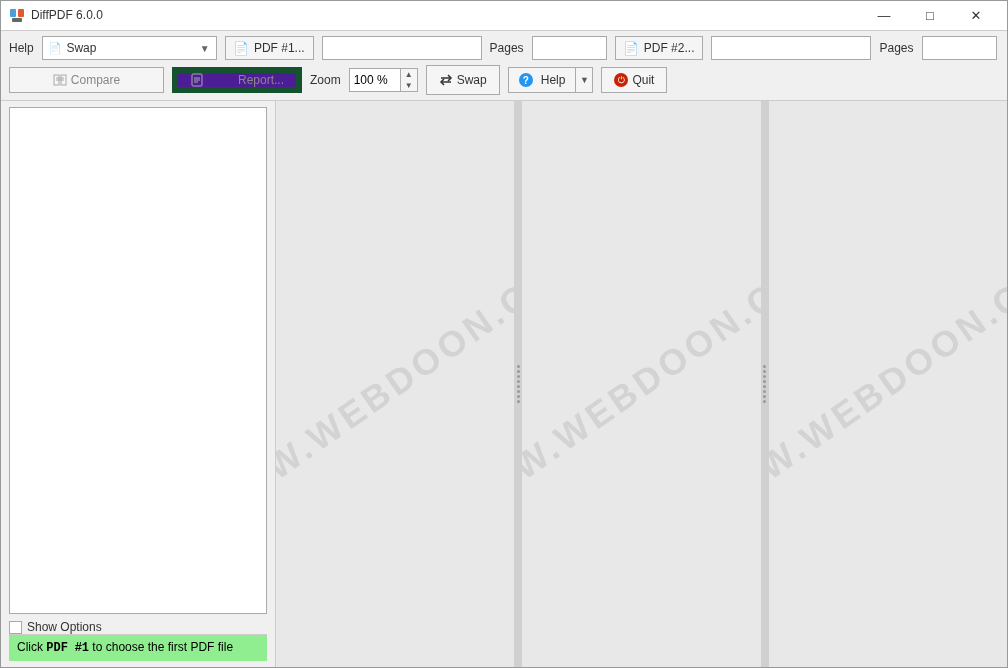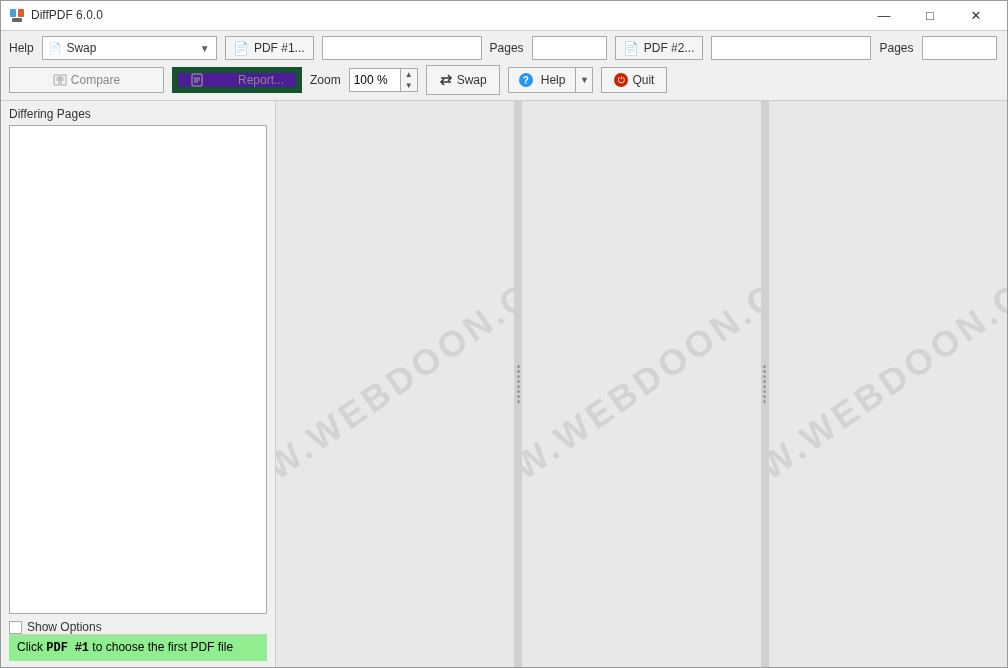--- a/index.html
+++ b/index.html
@@ -486,21 +486,20 @@
       <button class="quit-btn">
         <span class="quit-icon">⏻</span>
         <span>Quit</span>
       </button>
     </div>
   </div>
 
   <div class="main-area">
 
     <div class="left-panel">
-      <span class="differing-pages-label">Differing Pages</span>
       <div class="differing-pages-list"></div>
       <div class="show-options-row">
         <div class="checkbox"></div>
         <span class="label-text">Show Options</span>
       </div>
       <div class="status-bar">
         Click <strong>PDF</strong> &nbsp;<strong>#1</strong> to choose the first PDF file
       </div>
     </div>
 

